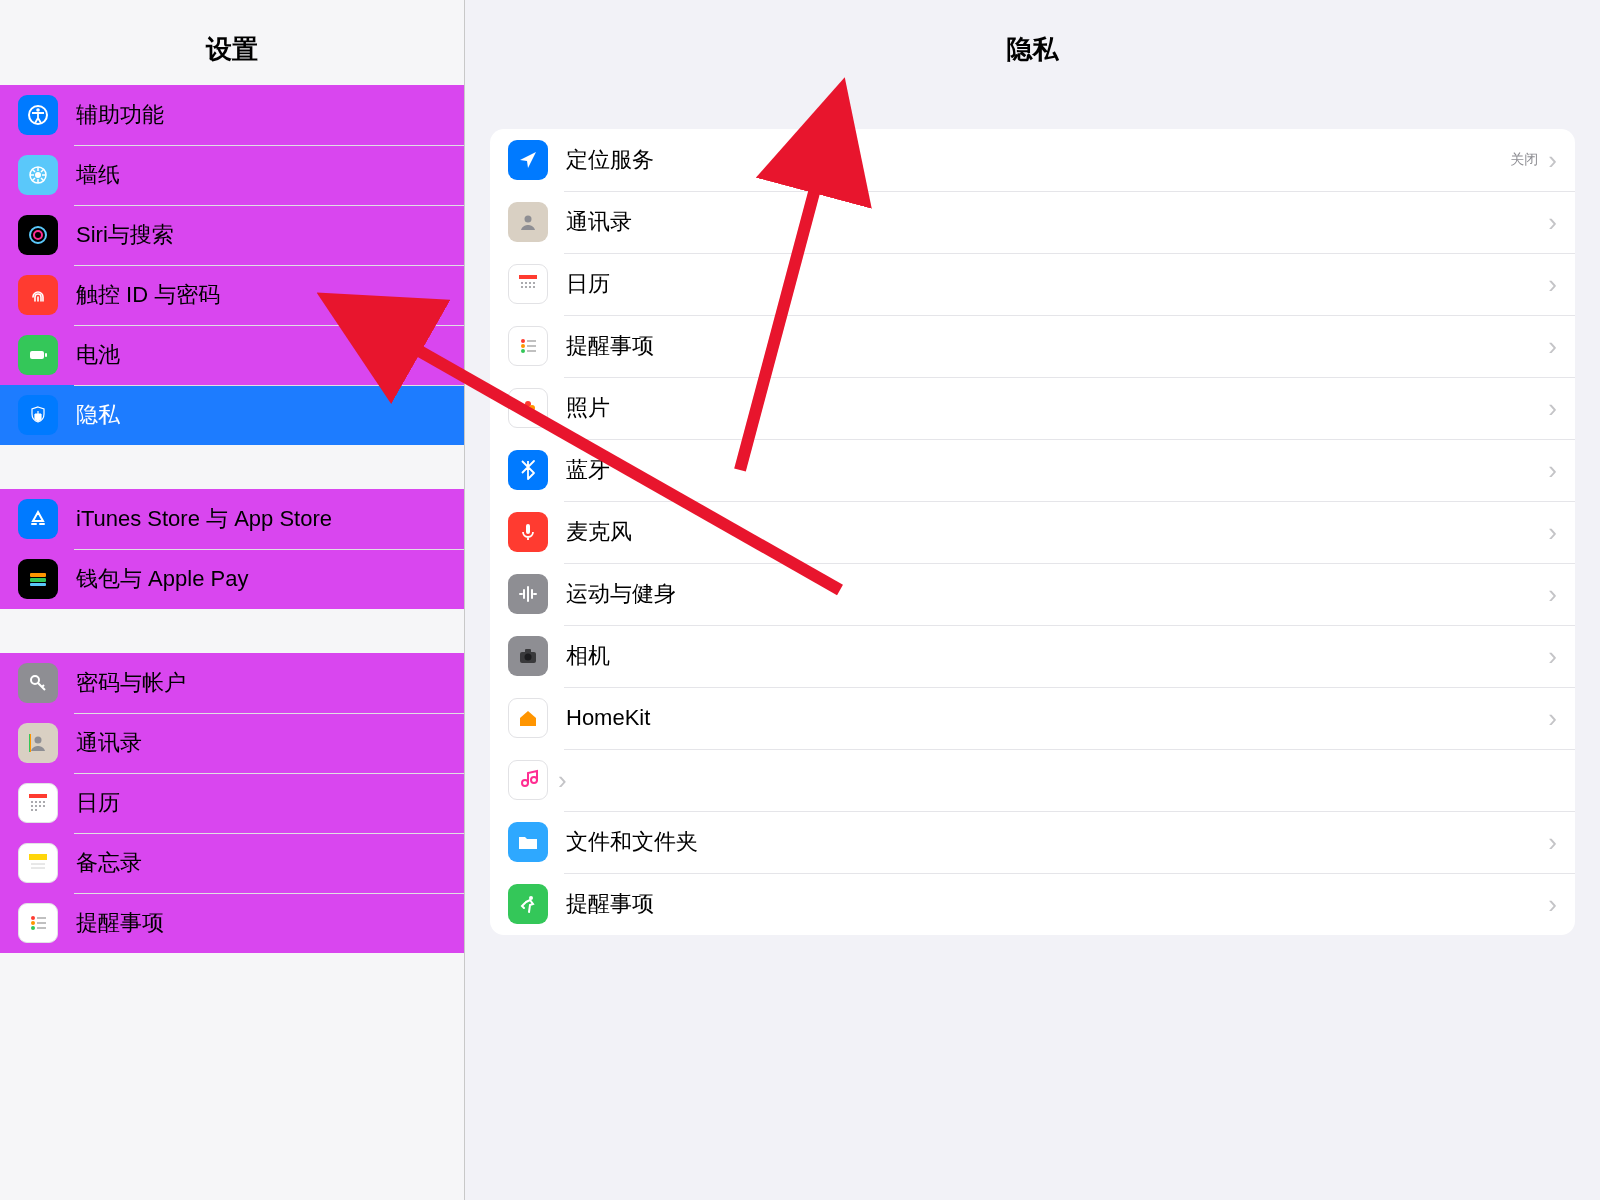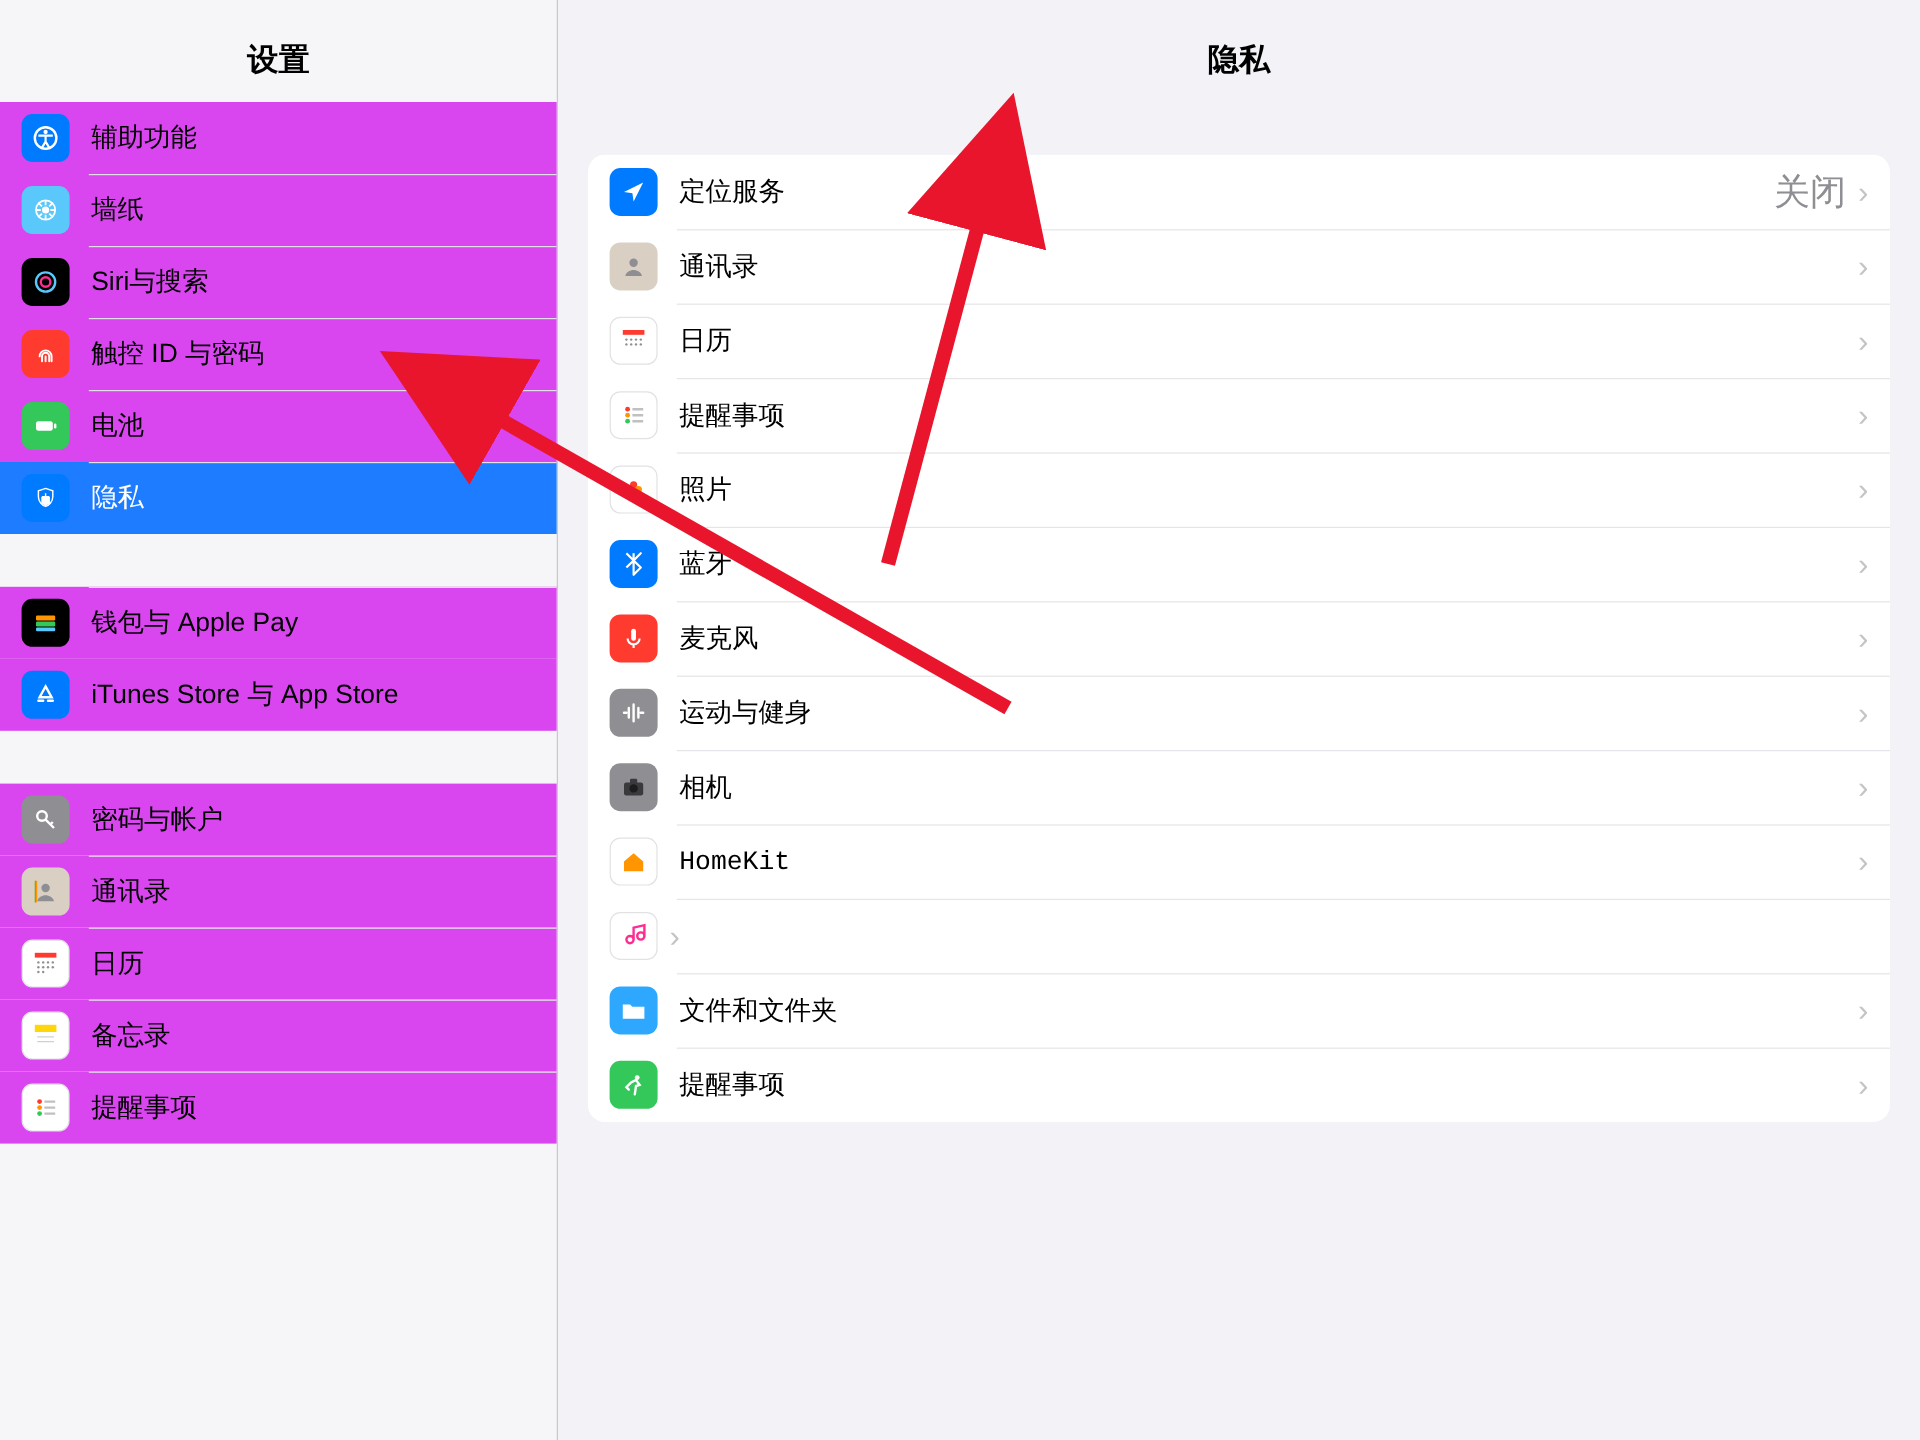--- a/index.html
+++ b/index.html
@@ -25,22 +25,22 @@
   .row .icon { width: 40px; height: 40px; border-radius: 9px; flex: none; display:flex; align-items:center; justify-content:center; }
   .row .label { margin-left: 18px; font-size: 22px; color: #000; }
 
   .detail { position: absolute; left: 465px; top: 0; right: 0; height: 1200px; background: #f2f2f7; }
   .detail-header { height: 85px; display: flex; align-items: flex-end; justify-content: center; padding-bottom: 18px; font-size: 26px; font-weight: 600; color: #000; }
 
   .card { margin: 44px 25px 0 25px; background: #fff; border-radius: 14px; overflow: hidden; }
   .drow { display: flex; align-items: center; height: 62px; padding: 0 18px; position: relative; }
   .drow + .drow::before { content:''; position:absolute; left: 74px; right:0; top:0; height:1px; background:#e5e5e9; }
   .drow .icon { width: 40px; height: 40px; border-radius: 9px; flex: none; display:flex; align-items:center; justify-content:center; }
-  .drow .label { margin-left: 18px; font-size: 22px; color: #000; flex: 1; font-family: Liberation Mono, monospace; }
-  .drow .value { font-size: 30px; color: #8e8e93; }
+  .drow .label { margin-left: 18px; font-size: 22px; color: #000; flex: 1; }
+  .drow .value { font-size: 14px; color: #8e8e93; }
   .drow .chevron { margin-left: 10px; color: #c4c4c7; font-size: 26px; }
 
   
   .arrow { position: absolute; pointer-events: none; }
   .arrow svg { overflow: visible; }
 
   
   .bg-blue   { background:#007aff; }
   .bg-lightblue { background:#5ac8fa; }
   .bg-black  { background:#000; }
@@ -142,37 +142,37 @@
               <path d="M12 4l6 2v5c0 4-3 7-6 8-3-1-6-4-6-8V6l6-2z" fill="none" stroke="#fff" stroke-width="1.2"></path>
               <path d="M9 11h6M12 8v8M9 11v5l3 2 3-2v-5" stroke="#fff" stroke-width="1.2" fill="#fff"></path>
             </svg>
           </div>
       <span class="label">隐私</span>
     </div>
 
     <div class="group-gap"></div>
 
     <div class="row">
+      <div class="icon bg-blue">
+            <svg viewBox="0 0 24 24">
+              <path d="M12 5l5 9H7l5-9zM6 17h4m4 0h4" stroke="#fff" stroke-width="2" fill="none" stroke-linecap="round"></path>
+            </svg>
+          </div>
+      <span class="label">iTunes Store 与 App Store</span>
+    </div>
+    <div class="row">
           <span class="sep"></span>
       <div class="icon bg-black">
             <svg viewBox="0 0 24 24">
               <rect x="4" y="6" width="16" height="4" rx="1" fill="#ff9500"></rect>
               <rect x="4" y="11" width="16" height="4" rx="1" fill="#34c759"></rect>
               <rect x="4" y="16" width="16" height="3" rx="1" fill="#5ac8fa"></rect>
             </svg>
           </div>
       <span class="label">钱包与 Apple Pay</span>
-    </div>
-    <div class="row">
-      <div class="icon bg-blue">
-            <svg viewBox="0 0 24 24">
-              <path d="M12 5l5 9H7l5-9zM6 17h4m4 0h4" stroke="#fff" stroke-width="2" fill="none" stroke-linecap="round"></path>
-            </svg>
-          </div>
-      <span class="label">iTunes Store 与 App Store</span>
     </div>
 
     <div class="group-gap"></div>
 
     <div class="row">
       <div class="icon bg-grey">
             <svg viewBox="0 0 24 24">
               <circle cx="9" cy="9" r="4" fill="none" stroke="#fff" stroke-width="2"></circle>
               <path d="M12 12l7 7m-3-3l2-2" stroke="#fff" stroke-width="2"></path>
             </svg>

